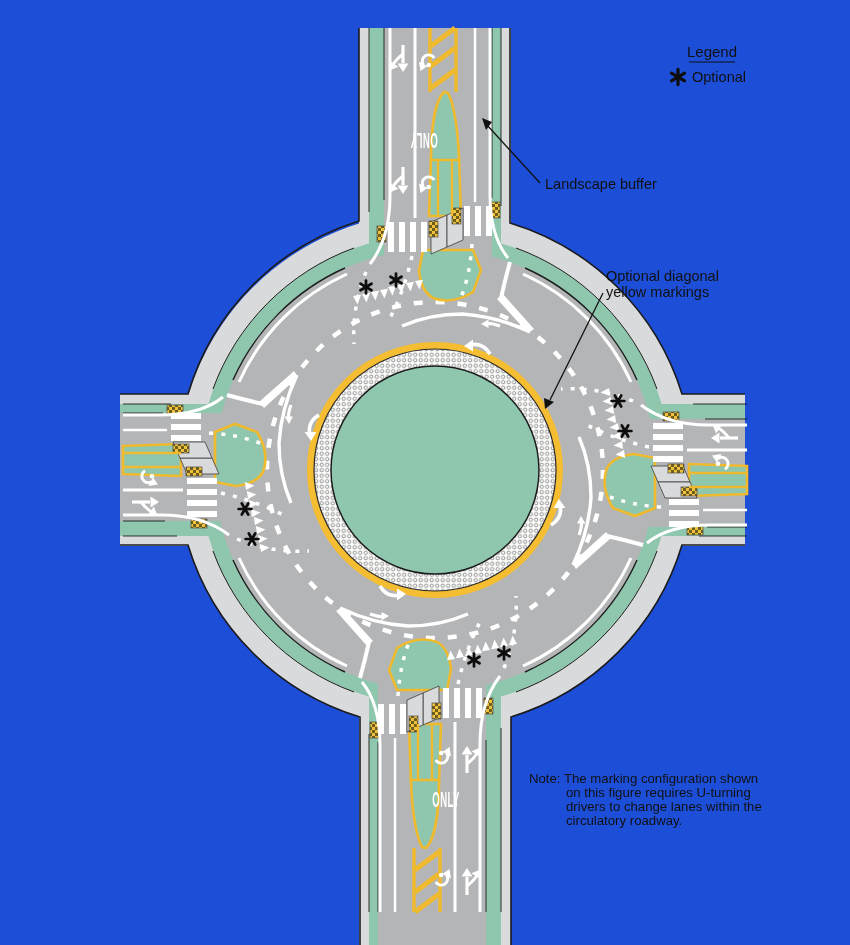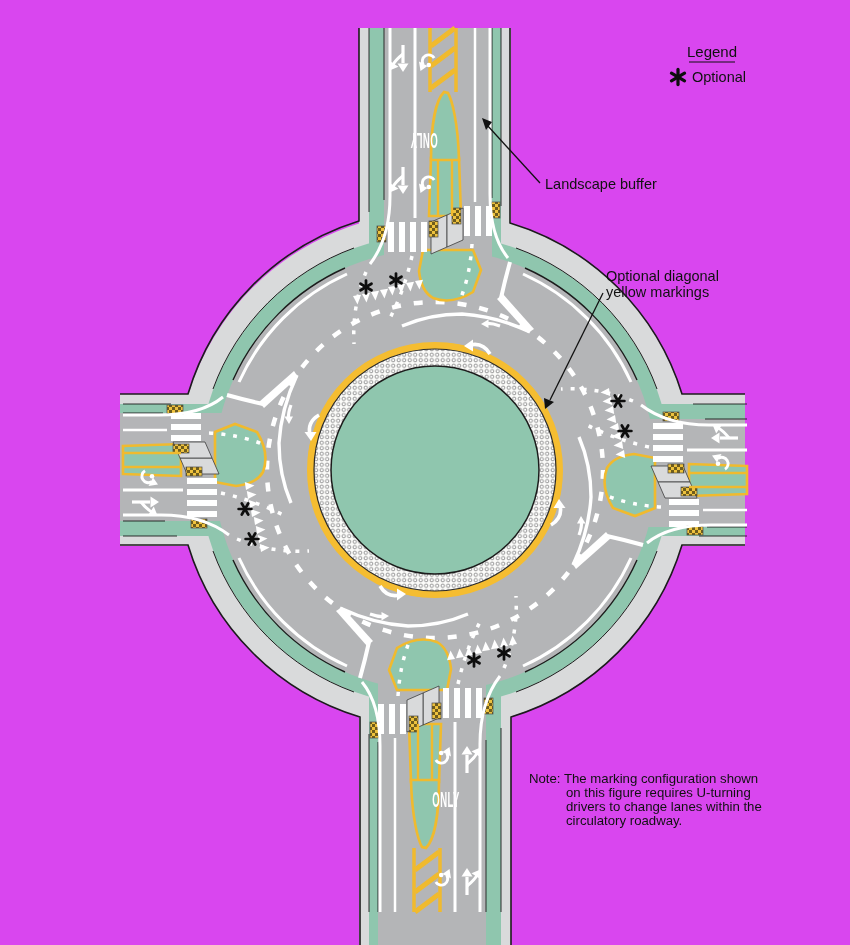--- a/index.html
+++ b/index.html
@@ -1,16 +1,16 @@
 <!DOCTYPE html>
 <html><head>
 <meta charset="utf-8">
 <style>
   html,body{margin:0;padding:0;background:#ffffff;}
-  .stage{position:relative;width:850px;height:945px;background:#d946ef;overflow:hidden;
+  .stage{position:relative;width:850px;height:945px;background:#1d4ed8;overflow:hidden;
          font-family:"Liberation Sans", sans-serif;}
   svg{position:absolute;left:0;top:0;}
   text{font-family:"Liberation Sans", sans-serif;fill:#111;}
   .lbl{font-size:14.5px;}
   .note{font-size:13.2px;}
   .legendT{font-size:15px;}
   .onlyTxt{font-size:9.5px;fill:#fff;font-weight:bold;letter-spacing:0.5px;}
 </style>
 </head>
 <body>

